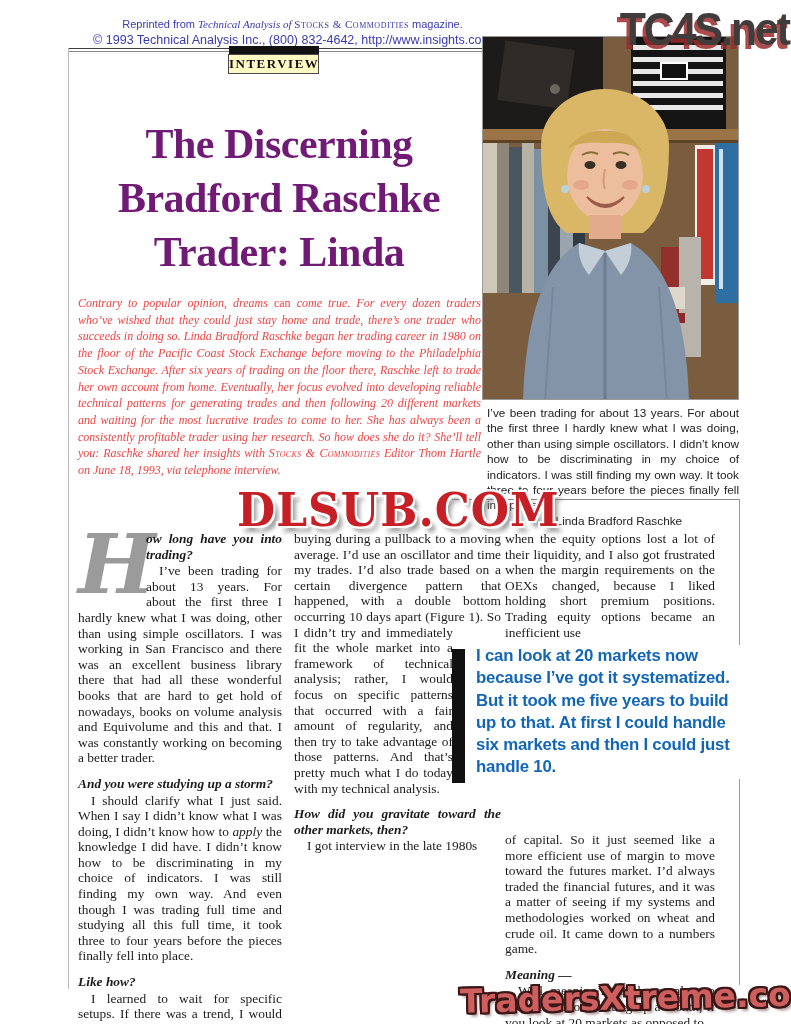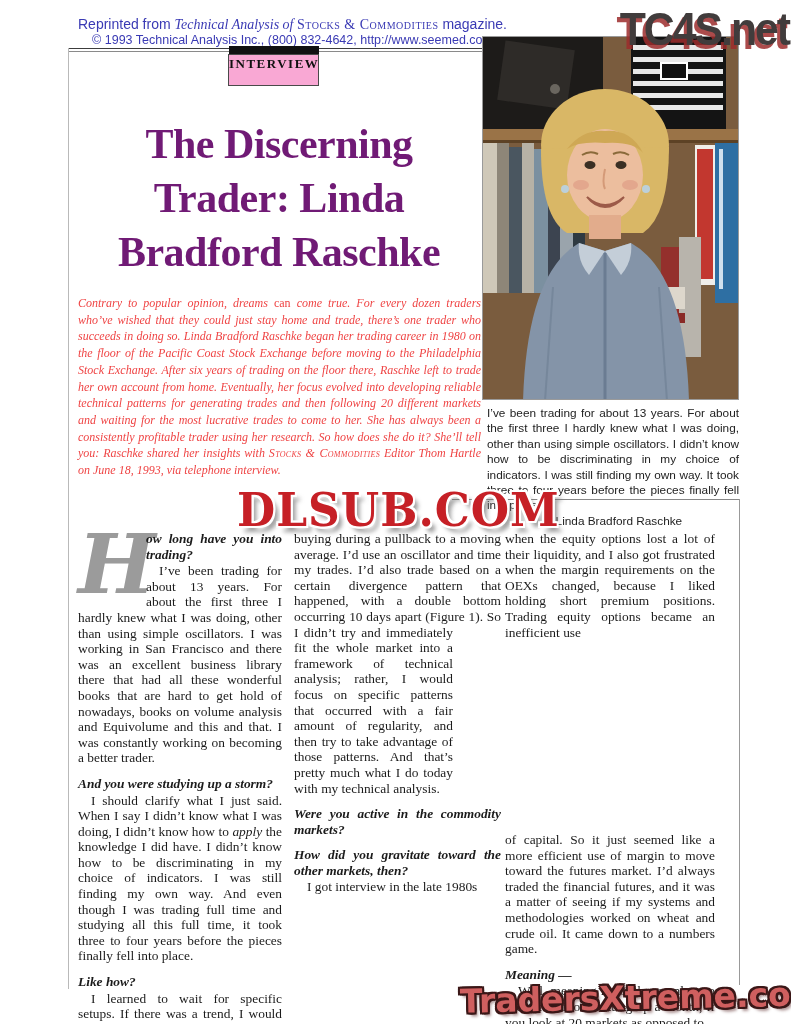--- a/index.html
+++ b/index.html
@@ -4,33 +4,33 @@
 <style>
   * { margin:0; padding:0; box-sizing:border-box; }
   html,body { background:#e8e8e8; }
   .page {
     position:relative; width:791px; height:1024px; margin:0 auto;
     background:#ffffff; overflow:hidden;
     font-family:"Liberation Serif", serif; color:#1c1c1c;
   }
   
   .masthead { position:absolute; left:0; top:17px; width:585px; text-align:center;
-    font-family:"Liberation Sans", sans-serif; font-size:14px; color:#3a3ab4; line-height:15px; }
+    font-family:"Liberation Sans", sans-serif; font-size:11px; color:#3a3ab4; line-height:15px; }
   .masthead .it { font-family:"Liberation Serif", serif; font-style:italic; }
   .masthead .sc { font-family:"Liberation Serif", serif; font-variant:small-caps; letter-spacing:.5px; }
   .masthead-line2 { position:absolute; left:0; top:33px; width:585px; text-align:center;
     font-family:"Liberation Sans", sans-serif; font-size:12.5px; color:#3a3ab4; }
   .wm-tc4s { position:absolute; top:2px; right:2px;
     font-family:"Liberation Sans", sans-serif; font-weight:bold; font-size:42px; letter-spacing:-2px;
     color:#413c3c; transform:scale(1.02,1.12); transform-origin:top right;
     text-shadow:-3px 4px 0 rgba(156,43,43,.85); z-index:30; }
   .rule-top { position:absolute; left:68px; top:48px; width:414px; height:4px;
     border-top:1.5px solid #3c3c3c; border-bottom:1px solid #8a8a8a; }
   .badge-bar { position:absolute; left:229px; top:46px; width:90px; height:8px; background:#111; }
-  .badge { position:absolute; left:228px; top:54px; width:91px; height:32px; background:#f9a8d4;
+  .badge { position:absolute; left:228px; top:54px; width:91px; height:20px; background:#fef9c3;
     border:1px solid #4a4a4a; text-align:center; font-weight:bold; font-size:13px;
     letter-spacing:1.5px; line-height:18px; color:#111; }
   .vrule-left { position:absolute; left:68px; top:48px; width:1px; height:941px; background:#b9b9b9; }
   
   .title { position:absolute; left:78px; top:117px; width:402px; text-align:center;
     font-weight:bold; font-size:42px; line-height:54px; color:#701a75; letter-spacing:-.5px; }
   .intro { position:absolute; left:78px; top:295px; width:403px;
     font-style:italic; font-size:12px; line-height:16.7px; text-align:justify; color:#ef4444; }
   .intro .roman { font-style:normal; }
   .intro .sc { font-variant:small-caps; letter-spacing:.3px; }
@@ -78,34 +78,34 @@
 </style>
 </head>
 <body>
 
 <div class="page">
 
   <div class="masthead">
     <span>Reprinted from </span><span class="it">Technical Analysis of </span><span class="sc">Stocks &amp; Commodities</span><span> magazine.</span>
   </div>
   <div class="masthead-line2">
-    <span>© 1993 Technical Analysis Inc., (800) 832-4642, http://www.</span><span class="b">seemed</span><span>.com</span>
+    <span>© 1993 Technical Analysis Inc., (800) 832-4642, http://www.</span><span class="b">insights</span><span>.com</span>
   </div>
 
   <div class="wm-tc4s">TC4S.net</div>
 
   <div class="rule-top"></div>
   <div class="badge-bar"></div>
   <div class="badge">INTERVIEW</div>
   <div class="vrule-left"></div>
 
   <div class="title">
     <div>The Discerning</div>
+    <div>Bradford Raschke</div>
     <div>Trader: Linda</div>
-    <div>Bradford Raschke</div>
   </div>
 
   <div class="intro">
     <span>Contrary to popular opinion, dreams </span><span class="roman">can</span><span> come true. For every dozen traders who’ve wished that they could just stay home and trade, there’s one trader who succeeds in doing so. Linda Bradford Raschke began her trading career in 1980 on the floor of the Pacific Coast Stock Exchange before moving to the Philadelphia Stock Exchange. After six years of trading on the floor there, Raschke left to trade her own account from home. Eventually, her focus evolved into developing reliable technical patterns for generating trades and then following 20 different markets and waiting for the most lucrative trades to come to her. She has always been a consistently profitable trader using her research. So how does she do it? She’ll tell you: Raschke shared her insights with </span><span class="sc">Stocks &amp; Commodities</span><span> Editor Thom Hartle on June 18, 1993, via telephone interview.</span>
   </div>
 
   <div class="photo">
     <svg width="257" height="364" viewBox="0 0 257 364">
 
       <rect x="0" y="0" width="257" height="364" fill="#7a5c3e"></rect>
@@ -188,29 +188,32 @@
     <p class="q first"><span class="dropcap">H</span><span>ow long have you into trading?</span></p>
     <p class="a">I’ve been trading for about 13 years. For about the first three I hardly knew what I was doing, other than using simple oscillators. I was working in San Francisco and there was an excellent business library there that had all these wonderful books that are hard to get hold of nowadays, books on volume analysis and Equivolume and this and that. I was constantly working on becoming a better trader.</p>
     <p class="q">And you were studying up a storm?</p>
     <p class="a"><span>I should clarify what I just said. When I say I didn’t know what I was doing, I didn’t know how to </span><span class="em">apply</span><span> the knowledge I did have. I didn’t know how to be discriminating in my choice of indicators. I was still finding my own way. And even though I was trading full time and studying all this full time, it took three to four years before the pieces finally fell into place.</span></p>
     <p class="q">Like how?</p>
     <p class="a">I learned to wait for specific setups. If there was a trend, I would wait for</p>
   </div>
 
   <div class="col col-2">
     <p><span>buying during a pullback to a moving average. I’d use an oscillator and time my trades. I’d also trade based on a certain divergence pattern that happened, with a double bottom occurring 10 days apart (Figure 1). So I didn’t try</span><span class="qspacer"></span> <span>and immediately fit the whole market into a framework of technical analysis; rather, I would focus on specific patterns that occurred with a fair amount of regularity, and then try to take advantage of those patterns. And that’s pretty much what I do today with my technical analysis.</span></p>
-    <p class="q">Were you active in the commodity markets?</p>
     <p class="q">How did you gravitate toward the other markets, then?</p>
     <p class="a">I got interview in the late 1980s</p>
   </div>
 
   <div class="col col-3a">
     <p>when the equity options lost a lot of their liquidity, and I also got frustrated when the margin requirements on the OEXs changed, because I liked holding short premium positions. Trading equity options became an inefficient use</p>
   </div>
 
+  <div class="pullquote">
+    <div class="pq-bar"></div>
+    <div class="pq-text">I can look at 20 markets now because I’ve got it systematized. But it took me five years to build up to that. At first I could handle six markets and then I could just handle 10.</div>
+  </div>
 
   <div class="col col-3b">
     <p>of capital. So it just seemed like a more efficient use of margin to move toward the futures market. I’d always traded the financial futures, and it was a matter of seeing if my systems and methodologies worked on wheat and crude oil. It came down to a numbers game.</p>
     <p class="q">Meaning —</p>
     <p class="a">Well, meaning if you have only two great conditions setting up a month, if you look at 20 markets as opposed to</p>
   </div>
 
   <div class="wm-txt">TradersXtreme.com</div>
 
 </div>

